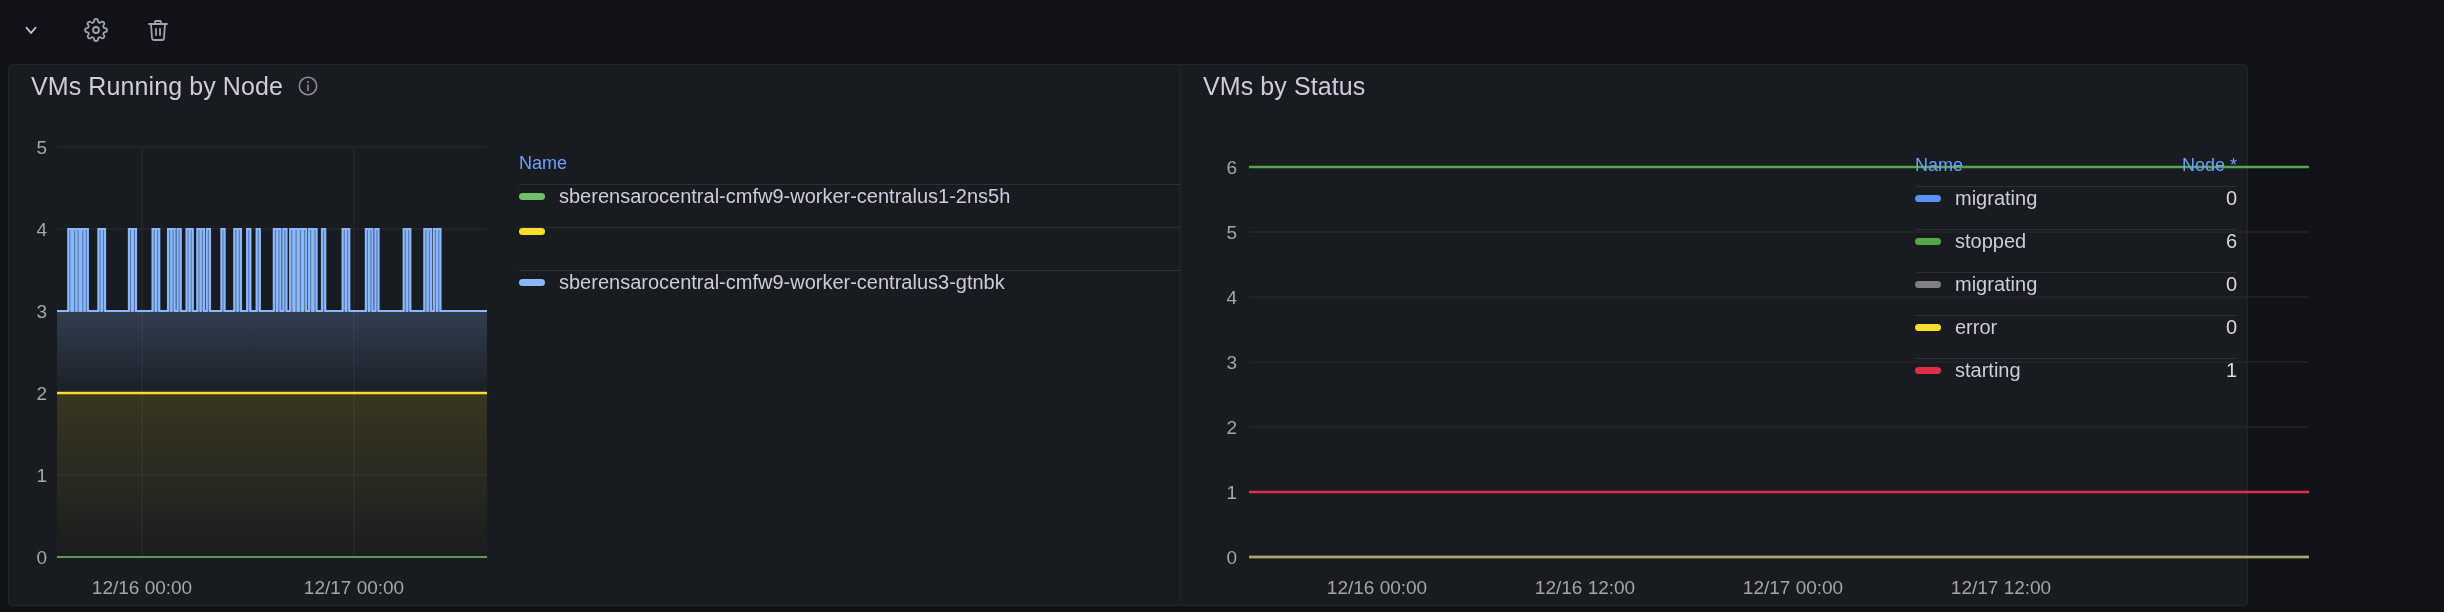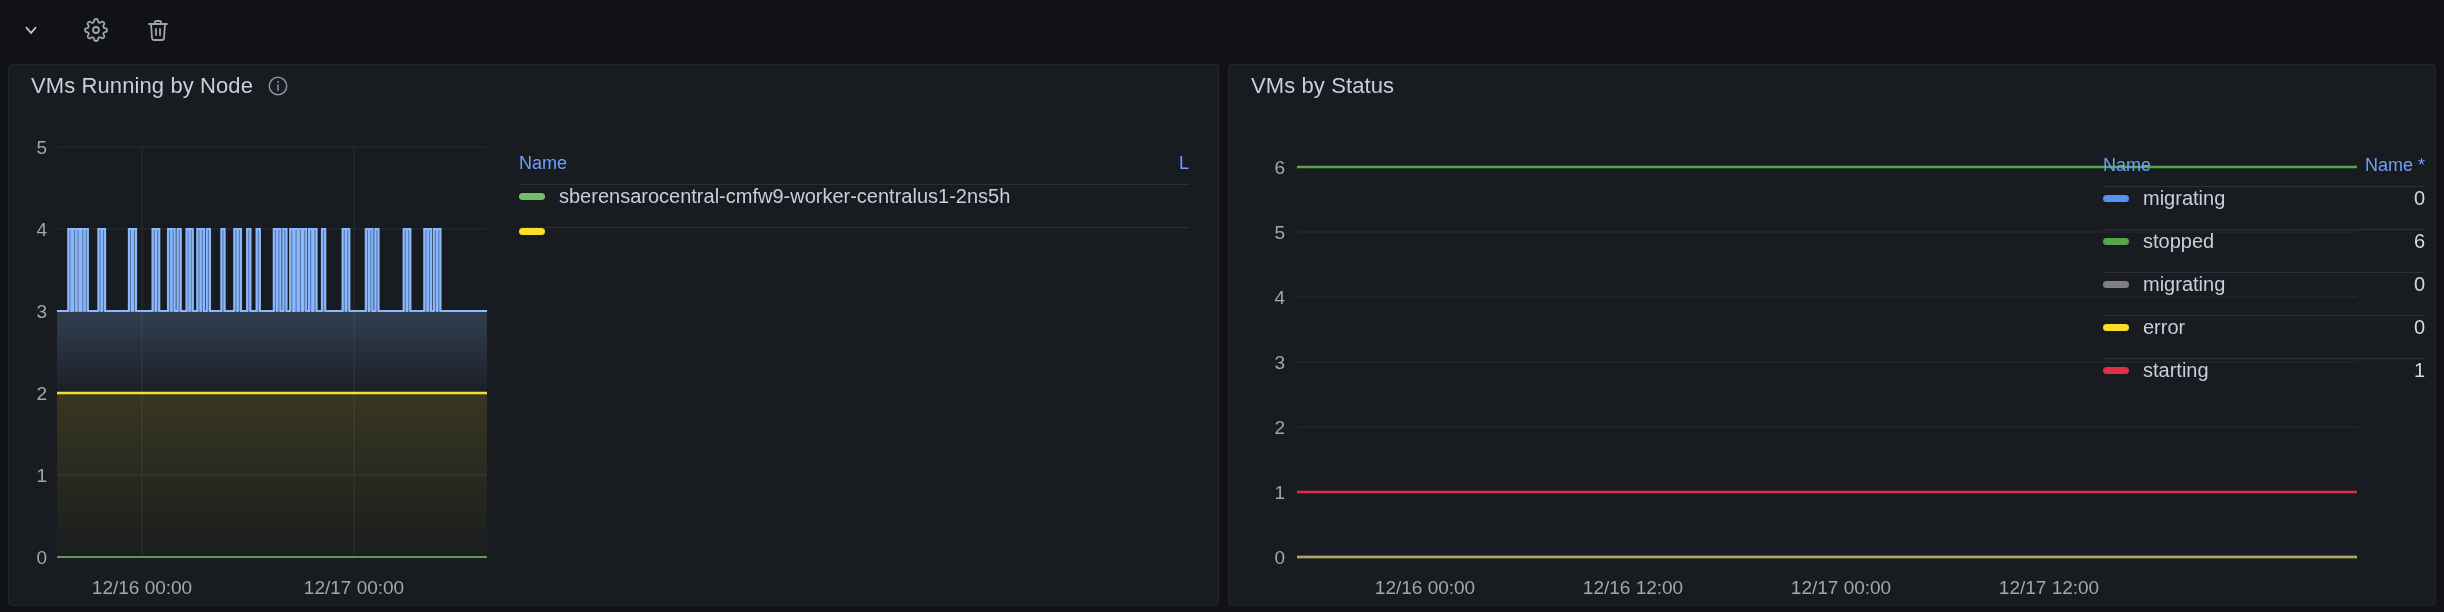--- a/index.html
+++ b/index.html
@@ -33,28 +33,28 @@
   .ic svg { display:block; width: 100%; height: 100%; }
 
   
   .panel {
     position: absolute; top: 64px; height: 542px;
     background: #181b1f;
     border: 1px solid #24262b;
     border-radius: 4px;
   }
   #panel-vms-node { left: 8px; width: 1211px; }
-  #panel-vms-status { left: 1228px; width: 1208px; }
+  #panel-vms-status { left: 1180px; width: 1068px; }
 
   .panel-head {
     height: 42px; display: flex; align-items: center;
     padding: 0 14px; gap: 14px;
   }
   .panel-title {
-    font-size: 22px; font-weight: 500; color: #ccccdc;
+    font-size: 25px; font-weight: 500; color: #ccccdc;
     letter-spacing: .1px; padding-left: 8px;
   }
   .info-ic { width: 22px; height: 22px; color: #8e8e9c; }
   .info-ic svg { display: block; }
 
   .panel-body { position: relative; height: 500px; display: flex; }
 
   
   .plot-wrap { position: relative; }
   #plot1 { width: 480px; }
@@ -205,20 +205,27 @@
             <span>sberensarocentral-cmfw9-worker-centralus1-2ns5h</span>
           </span>
           <span class="c-last"></span>
         </div>
         <div class="lg-row">
           <span class="c-name">
             <i class="swatch" style="background:#fade2a"></i>
           </span>
           <span class="c-last"></span>
         </div>
+        <div class="lg-row">
+          <span class="c-name">
+            <i class="swatch" style="background:#8ab8ff"></i>
+            <span>sberensarocentral-cmfw9-worker-centralus3-gtnbk</span>
+          </span>
+          <span class="c-last"></span>
+        </div>
       </div>
     </div>
   </section>
 
   <section class="panel" id="panel-vms-status">
     <div class="panel-head">
       <span class="panel-title">VMs by Status</span>
     </div>
 
     <div class="panel-body">
@@ -268,21 +275,21 @@
             <text class="axis-text" x="820" y="487" text-anchor="middle">12/17 12:00</text>
           </g>
         </svg>
       </div>
 
       <div class="legend" id="legend2"></div>
 
       <div id="legend2-abs">
         <div class="lg-head">
           <span class="c-name">Name</span>
-          <span class="c-last">Name *</span>
+          <span class="c-last">Node *</span>
         </div>
         <div class="lg-row">
           <span class="c-name">
             <i class="swatch" style="background:#5794f2"></i>
             <span>migrating</span>
           </span>
           <span class="c-last">0</span>
         </div>
         <div class="lg-row">
           <span class="c-name">

